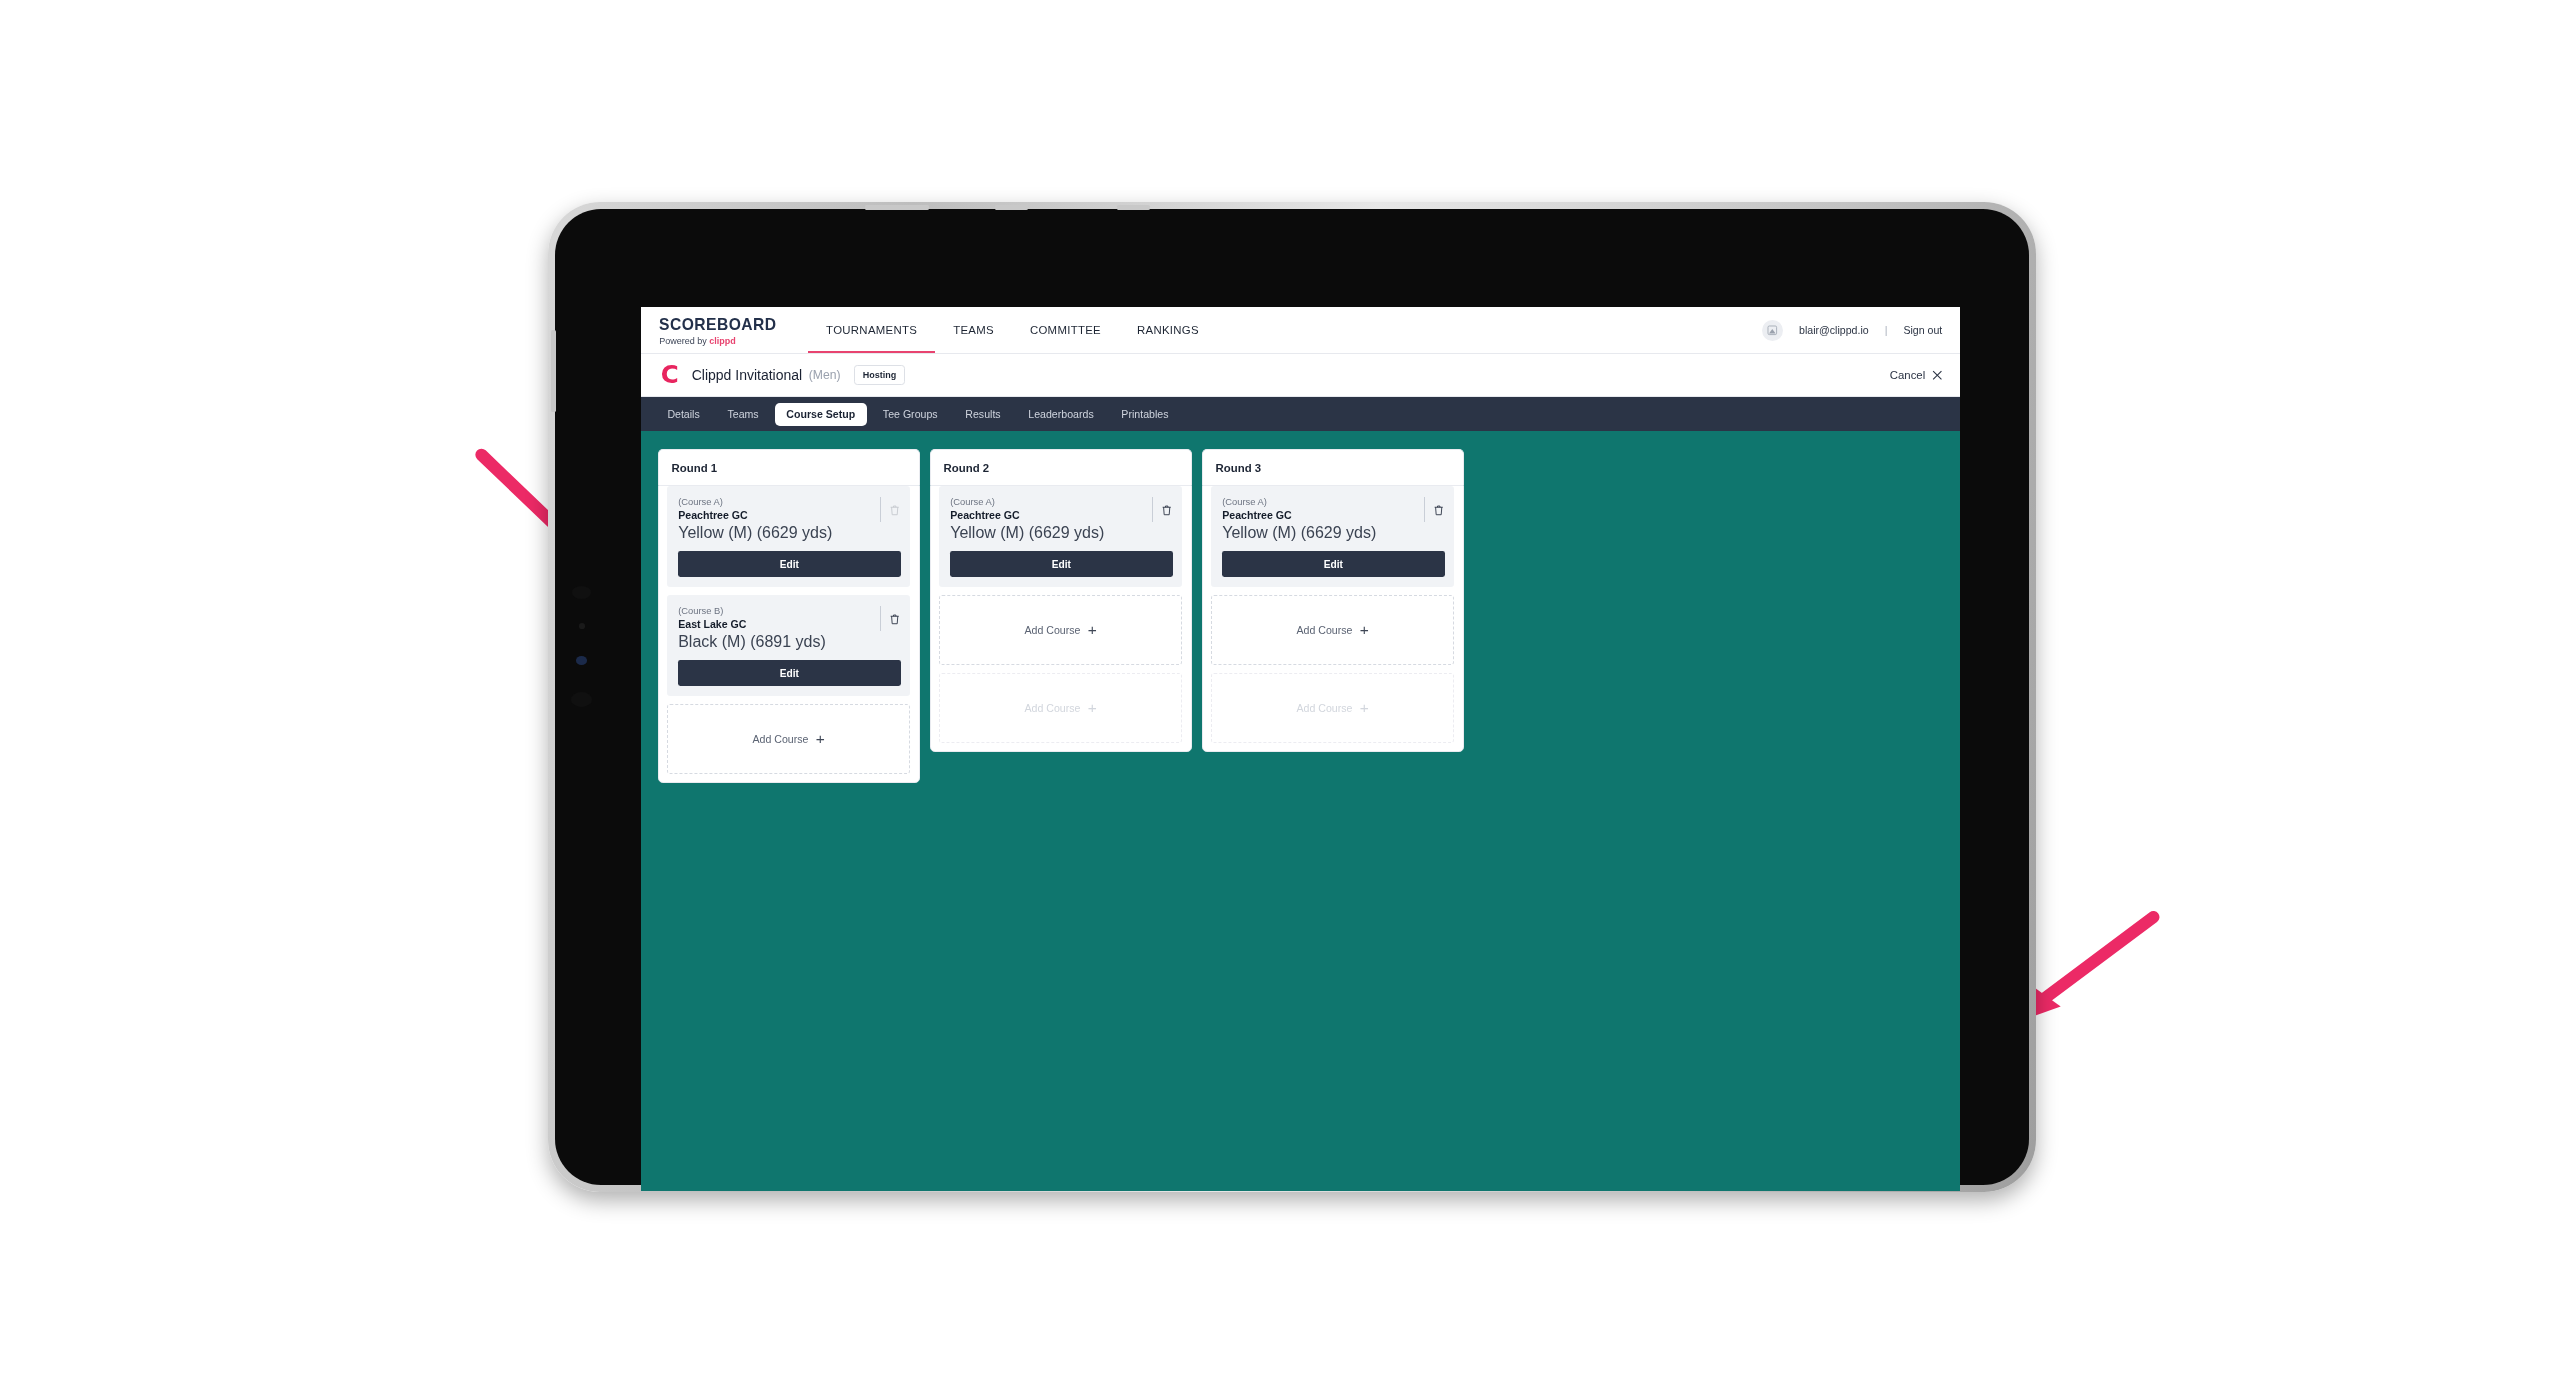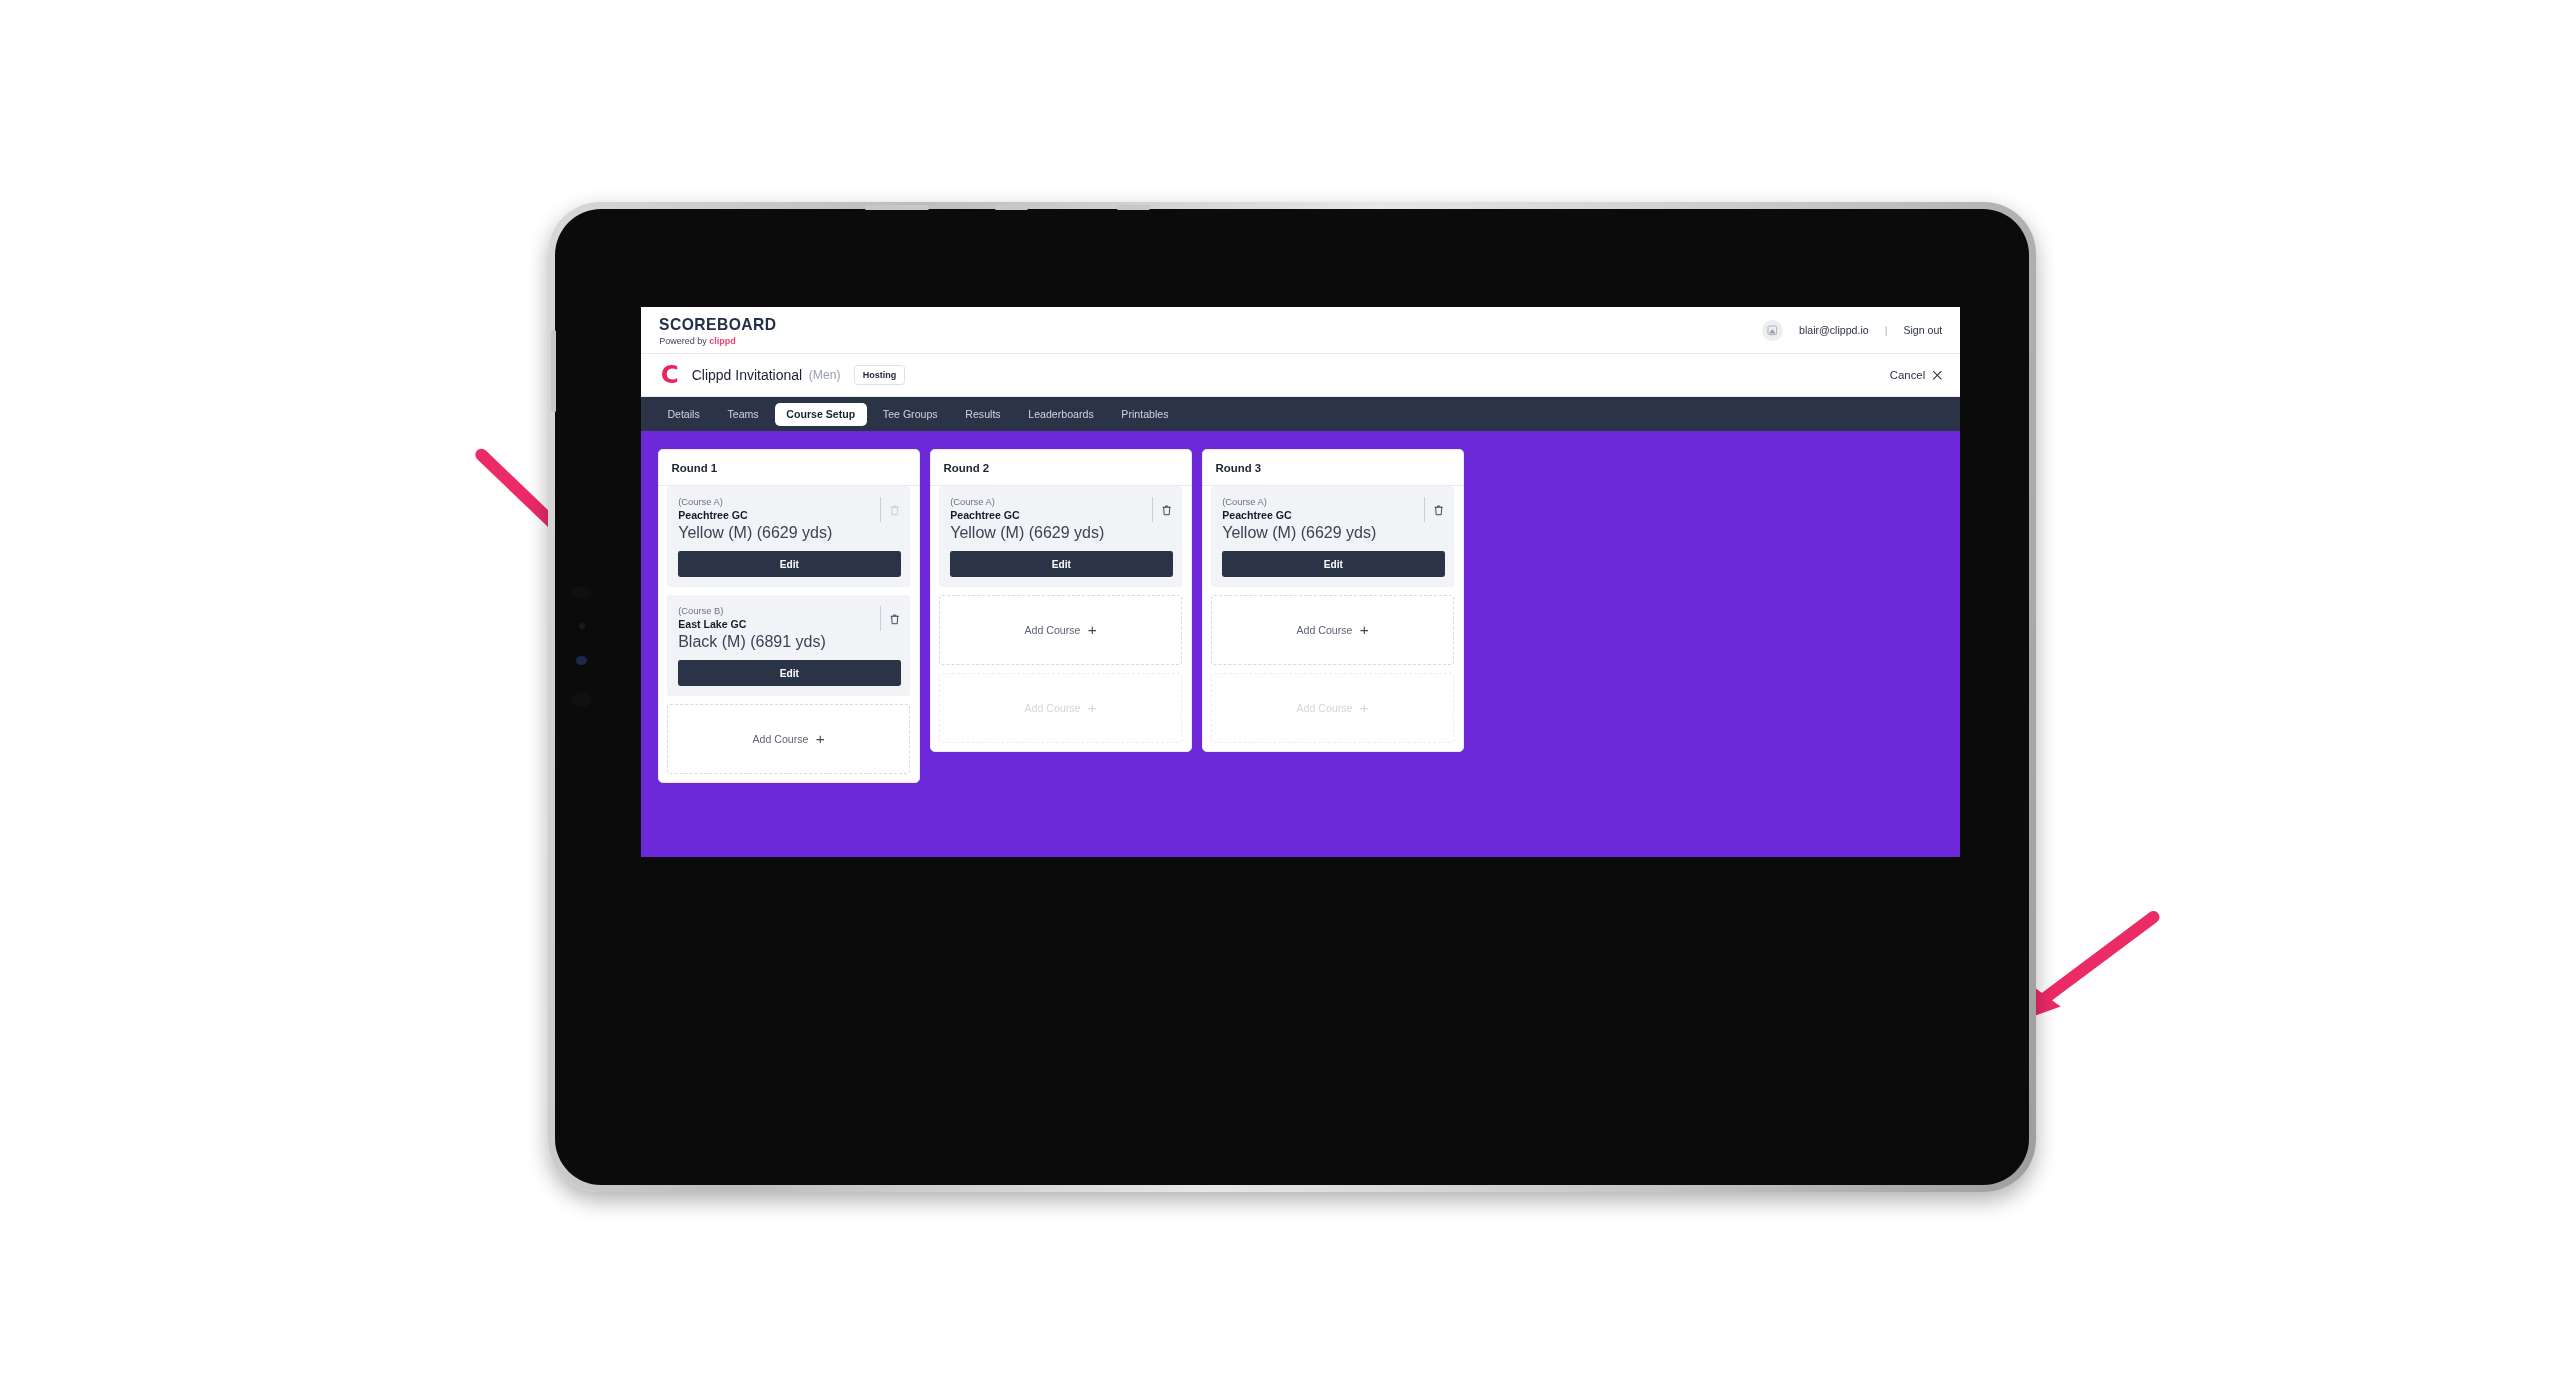--- a/index.html
+++ b/index.html
@@ -56,22 +56,22 @@
   .sensor { position: absolute; border-radius: 50%; background: #141414; }
   .dot-a { left: 16.3px; top: 377px; width: 19.6px; height: 13px; background:#101010;}
   .dot-b { left: 23.6px; top: 414px; width: 5.7px;  height: 5.7px;  background:#1a1a1a;}
   .dot-c { left: 20.4px; top: 447px; width: 11.4px; height: 9px; background:#1b2a4a;}
   .dot-d { left: 15.5px; top: 483px; width: 21px; height: 14.7px; background:#101010;}
 
   
   .screen {
     position: absolute;
     left: 86px; top: 98px;
-    width: 1319px; height: 550px;
-    background: #6d28d9;
+    width: 1319px; height: 884px;
+    background: #0f766e;
     overflow: hidden;
   }
 
   
   .topnav {
     height: 47px; background: #ffffff;
     display: flex; align-items: stretch;
     border-bottom: 0.8px solid #e7e9ee;
     position: relative;
   }
@@ -214,20 +214,26 @@
       <div class="sensor dot-c"></div>
       <div class="sensor dot-d"></div>
 
       <div class="screen">
 
         <div class="topnav">
           <div class="brand">
             <div class="brand-title">SCOREBOARD</div>
             <div class="brand-sub"><span>Powered by </span><span class="clippd">clippd</span></div>
           </div>
+          <div class="navitems">
+            <div class="navitem active">TOURNAMENTS</div>
+            <div class="navitem">TEAMS</div>
+            <div class="navitem">COMMITTEE</div>
+            <div class="navitem">RANKINGS</div>
+          </div>
           <div class="topnav-right">
             <div class="avatar">
               <svg width="10.6" height="10.6" viewBox="0 0 16 16">
                 <rect x="1.5" y="1.5" width="13" height="13" rx="2" fill="none" stroke="#9aa1ad" stroke-width="1.2"></rect>
                 <path d="M3 13 L8 6 L13 13 Z" fill="#9aa1ad"></path>
               </svg>
             </div>
             <span>blair@clippd.io</span>
             <span class="sep-pipe">|</span>
             <span class="signout">Sign out</span>

